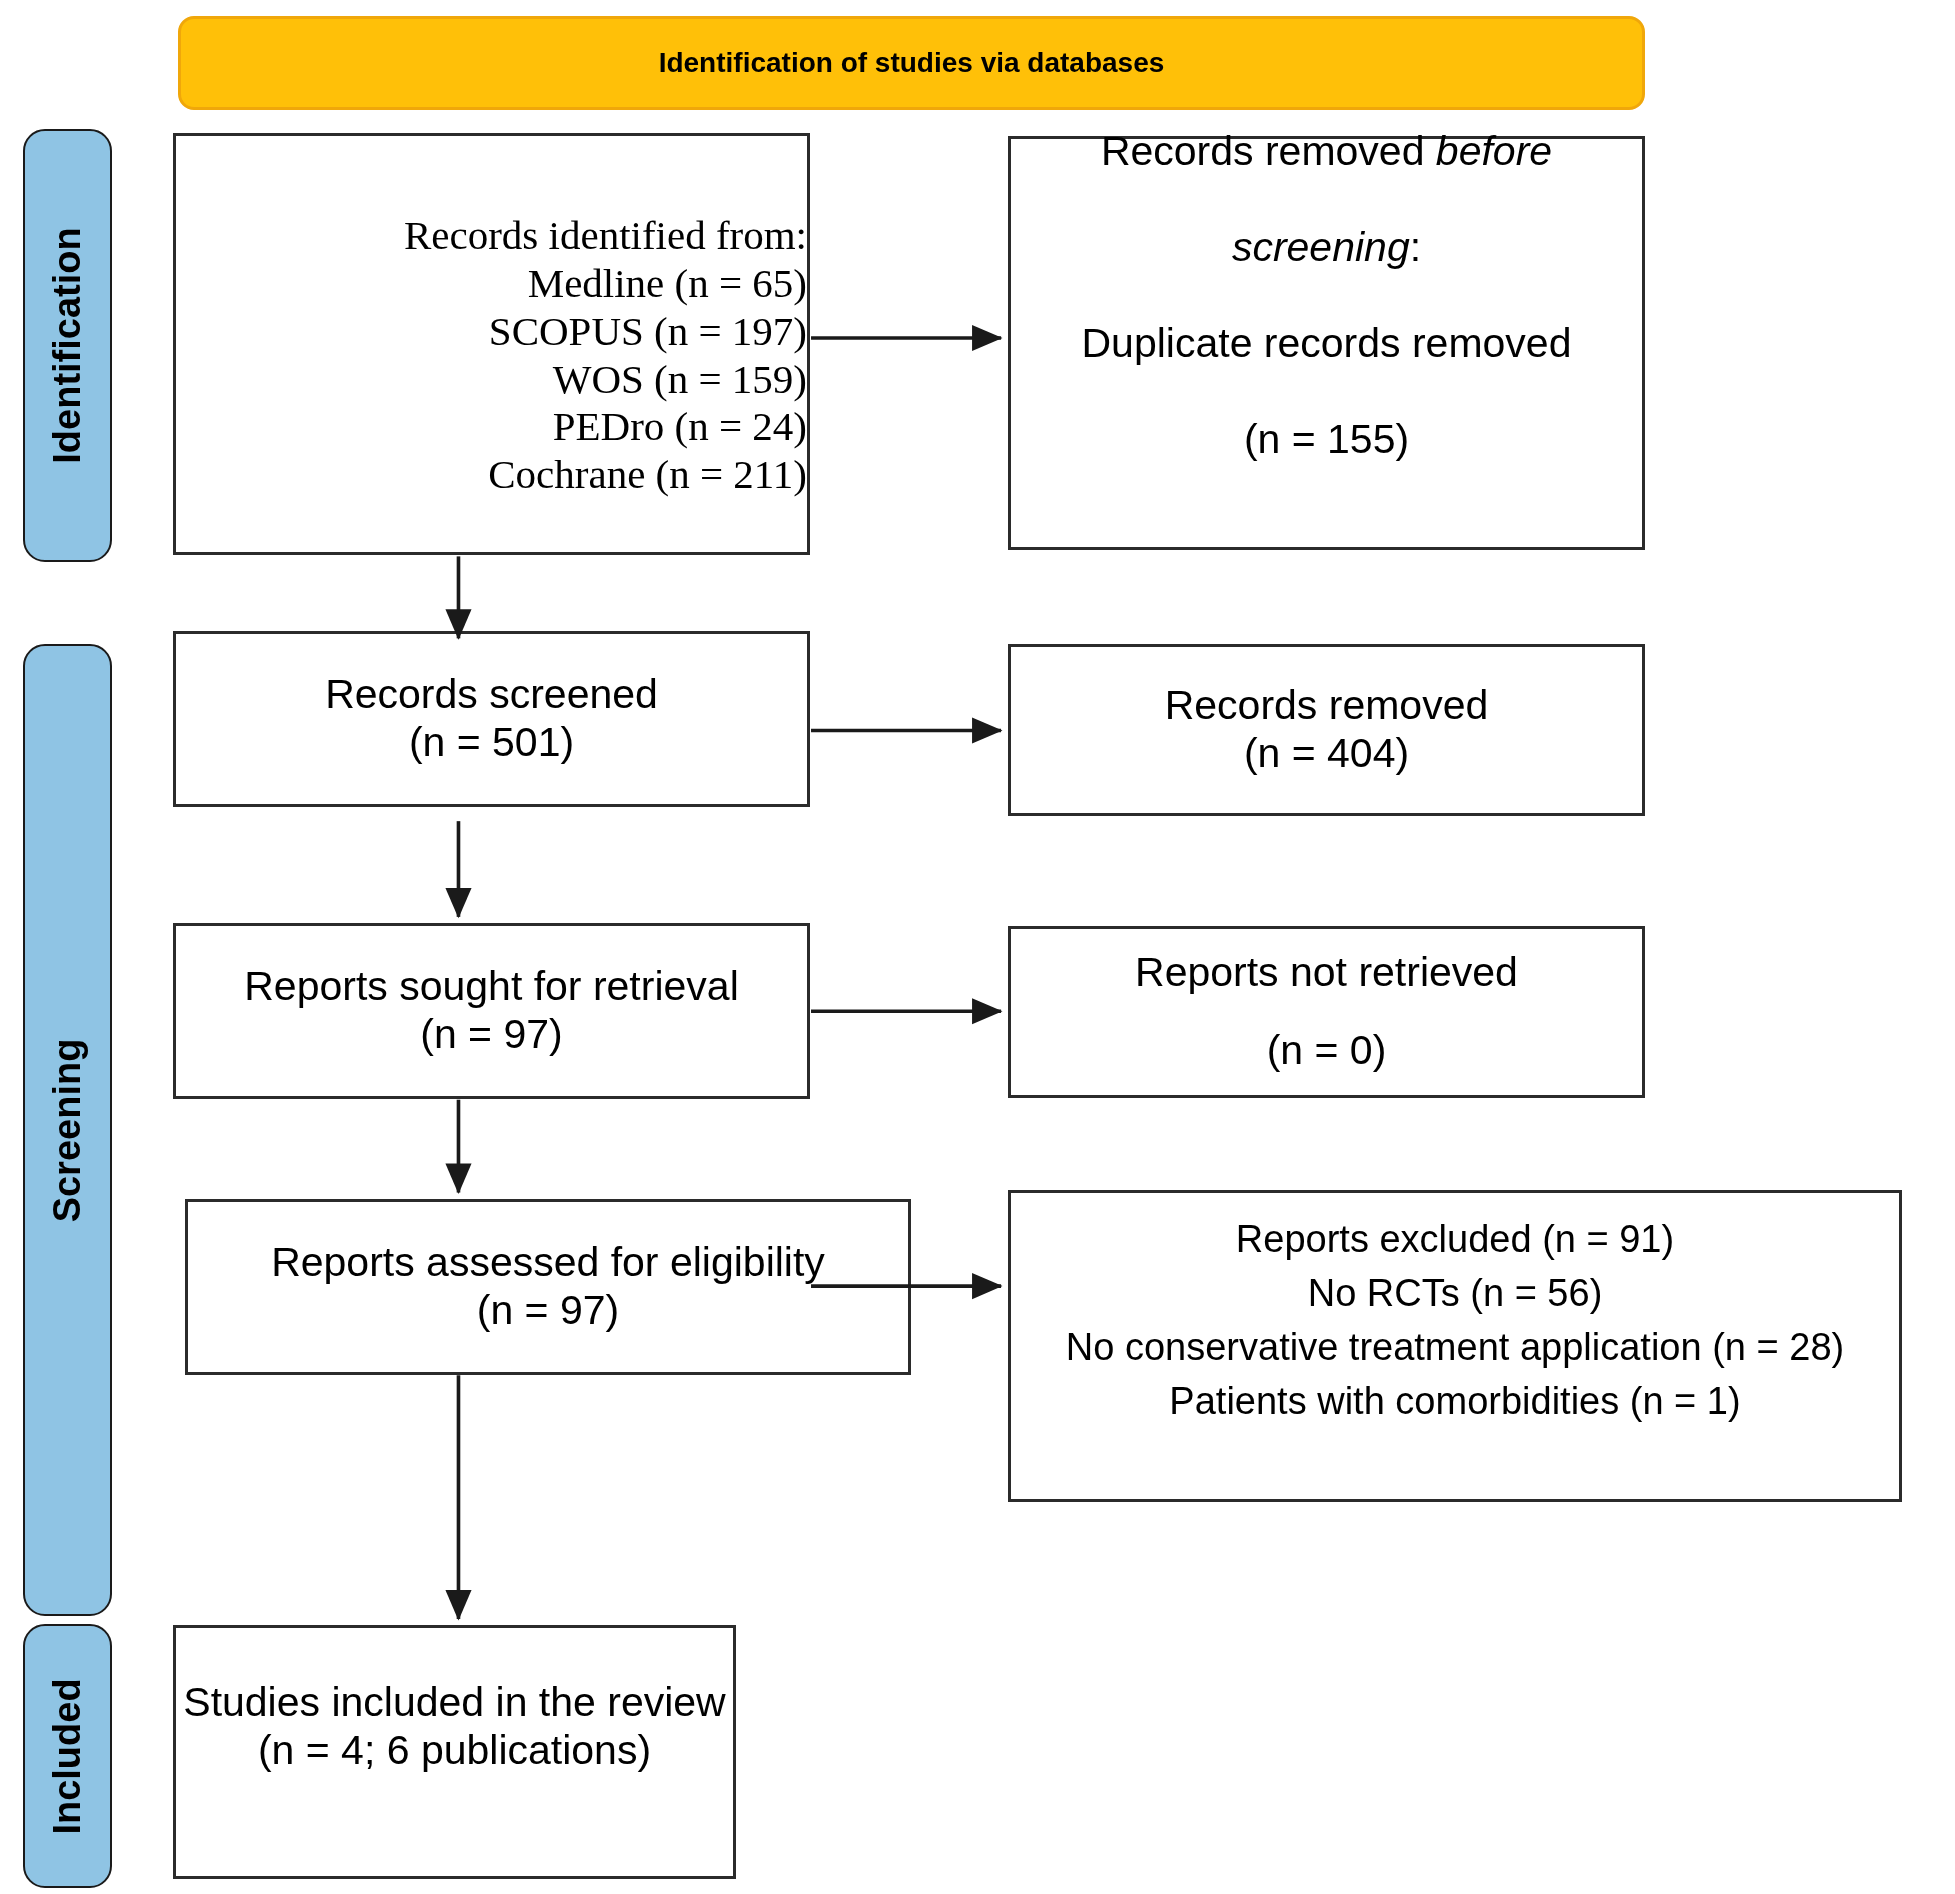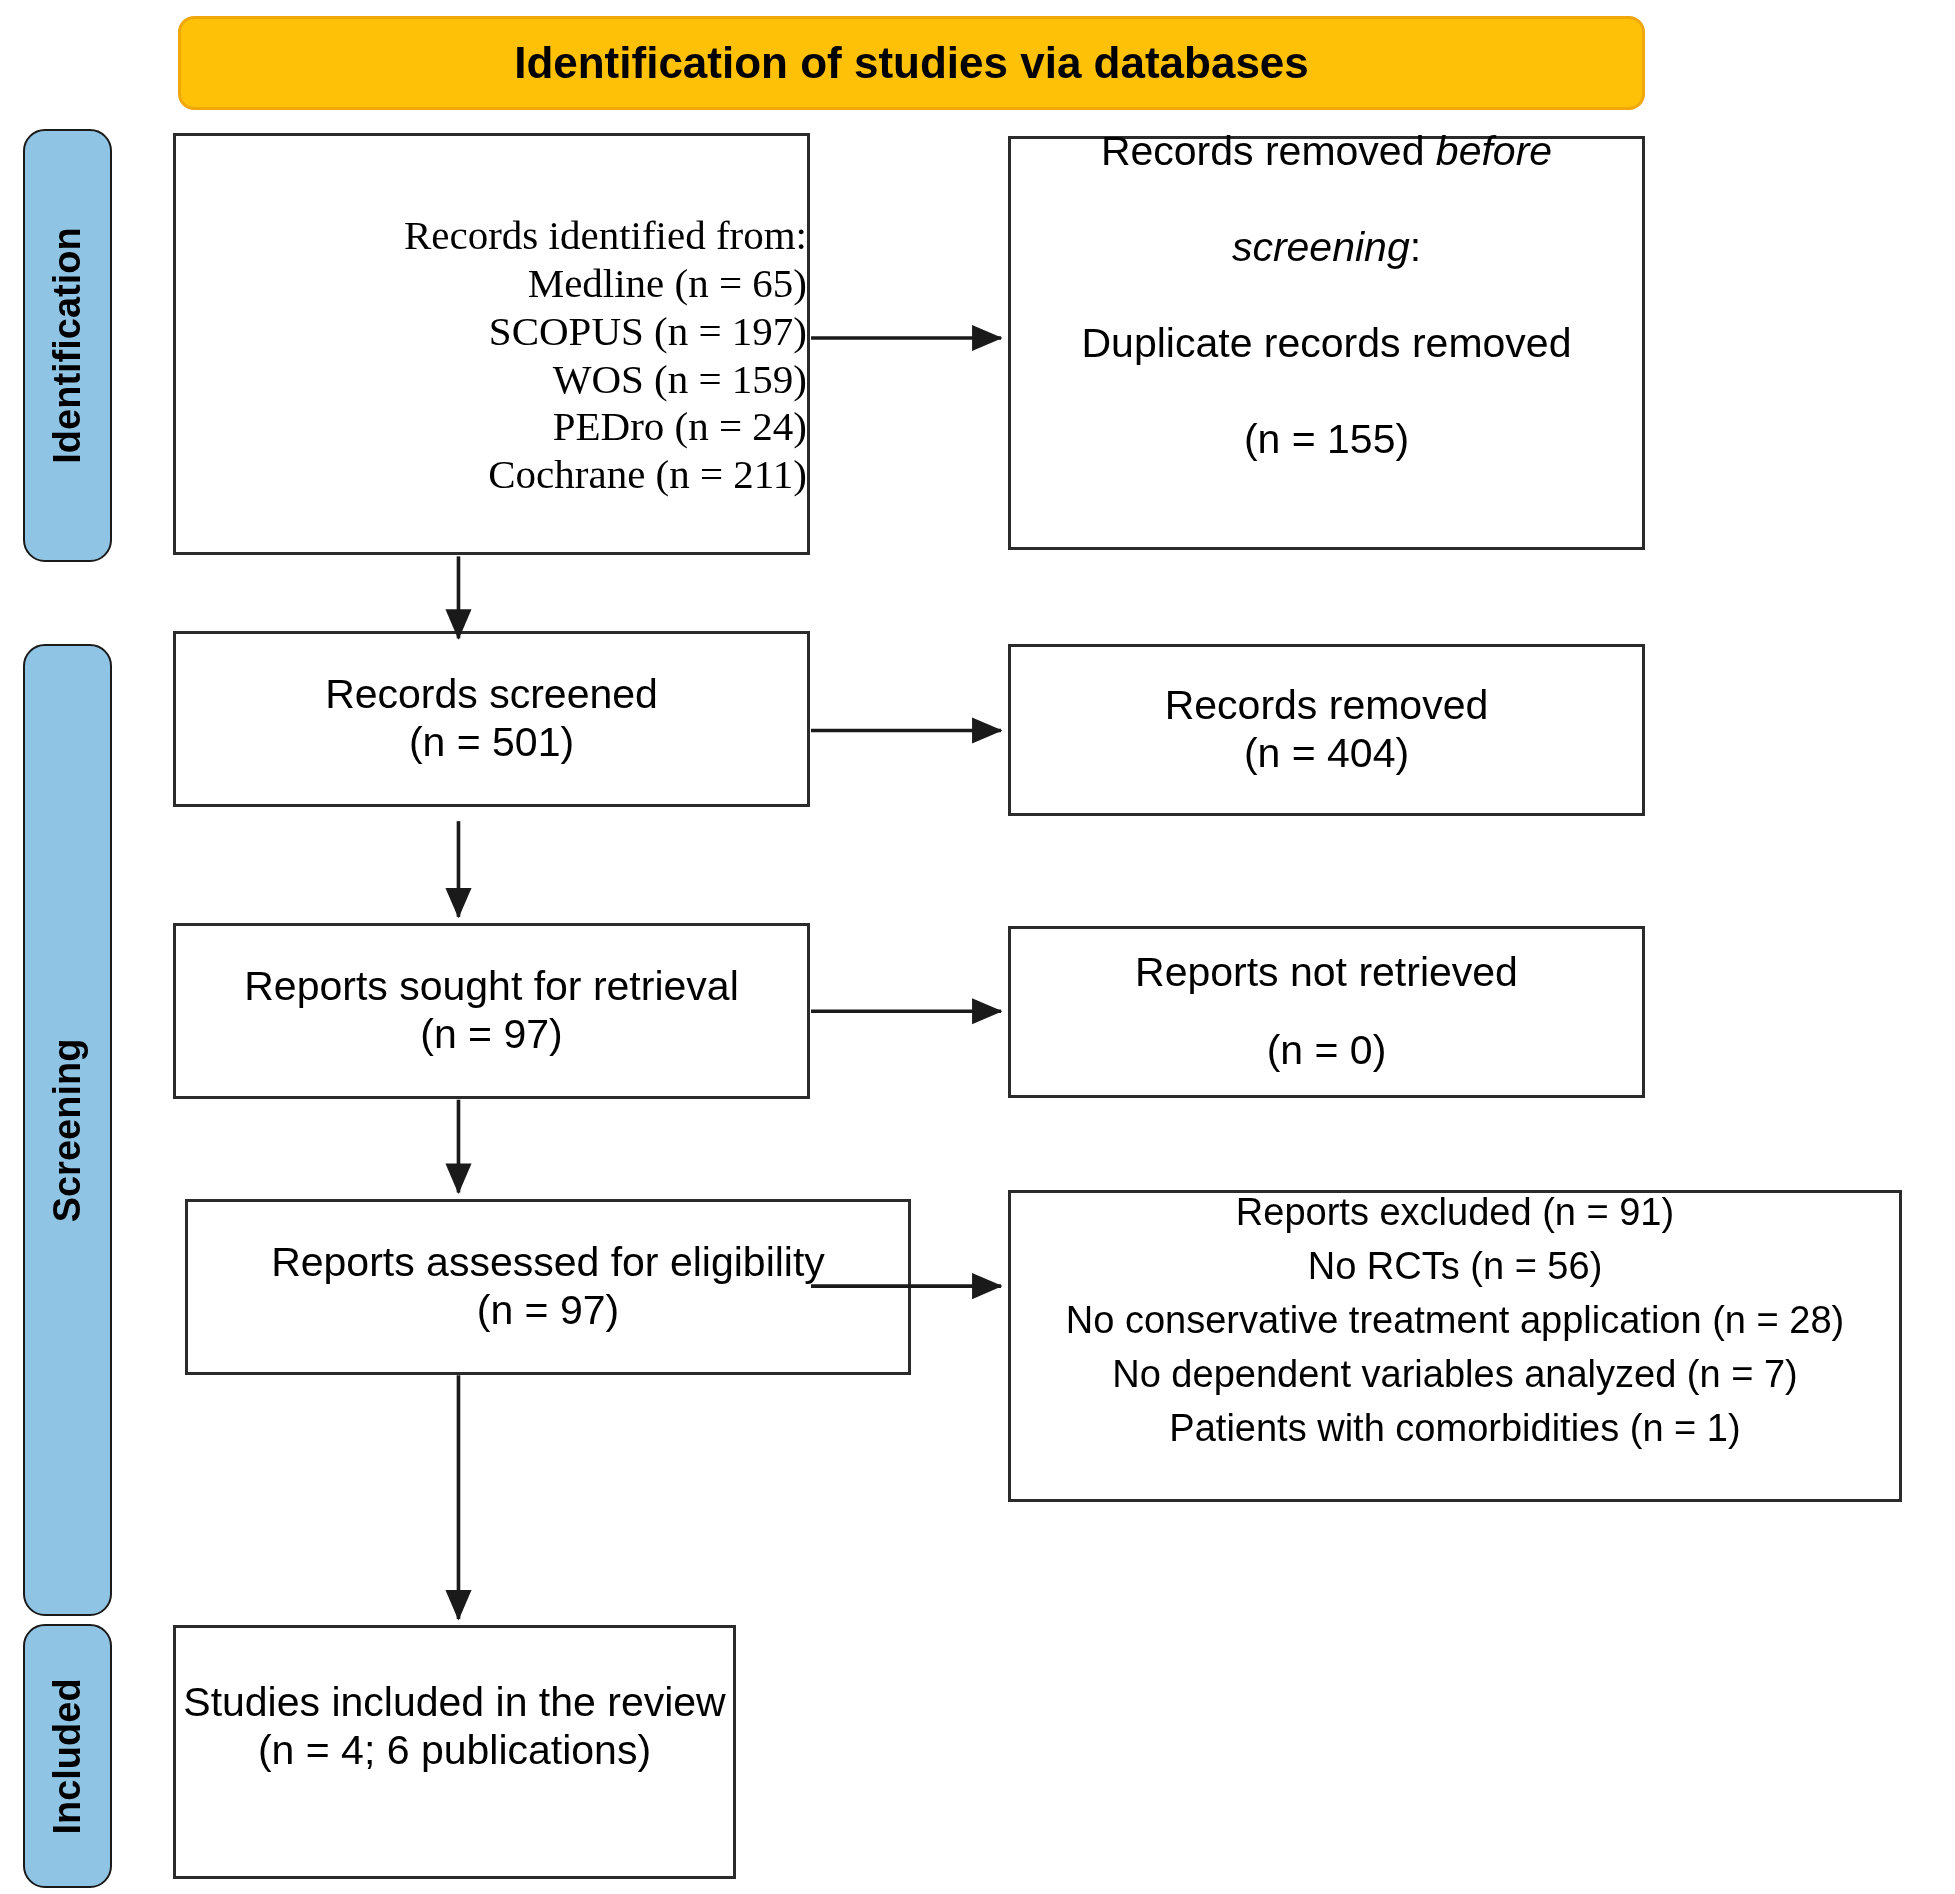--- a/index.html
+++ b/index.html
@@ -10,21 +10,21 @@
     font-family:"Liberation Sans", sans-serif;
     color:#000;
     overflow:hidden;
   }
 
   .header-banner {
     position:absolute; left:178px; top:16px; width:1467px; height:94px;
     background:var(--header-bg); border:3.6px solid var(--header-border);
     border-radius:16px;
     display:flex; align-items:center; justify-content:center;
-    font-weight:bold; font-size:44px;
+    font-weight:bold; font-size:28px;
     box-sizing:border-box;
   }
 
   .stage {
     position:absolute; width:89px;
     background:var(--stage-bg); border:2.9px solid var(--stage-border);
     border-radius:22px;
     display:flex; align-items:center; justify-content:center;
     box-sizing:border-box;
   }
@@ -119,21 +119,20 @@
 
   <div class="box" style="left:1008px; top:926px; width:637px; height:172px;gap:30px;">
     <span class="line">Reports not retrieved</span>
     <span class="line">(n = 0)</span>
   </div>
 
   <div class="box box--small-font" style="left:1008px; top:1190px; width:894px; height:312px; padding-bottom:51px;">
     <span class="line">Reports excluded (n = 91)</span>
     <span class="line">No RCTs (n = 56)</span>
     <span class="line">No conservative treatment application (n = 28)</span>
-    <span class="line">No dependent variables analyzed (n = 7)</span>
     <span class="line">Patients with comorbidities (n = 1)</span>
   </div>
 
   <svg class="arrow-layer" viewBox="0 0 2695 2611" xmlns="http://www.w3.org/2000/svg">
     <defs>
       <marker id="ah" markerUnits="userSpaceOnUse" markerWidth="46" markerHeight="40" refX="42" refY="20" orient="auto">
         <path d="M2,2 L44,20 L2,38 Z"></path>
       </marker>
     </defs>
     <line x1="1118" y1="466" x2="1380" y2="466" marker-end="url(#ah)"></line>

